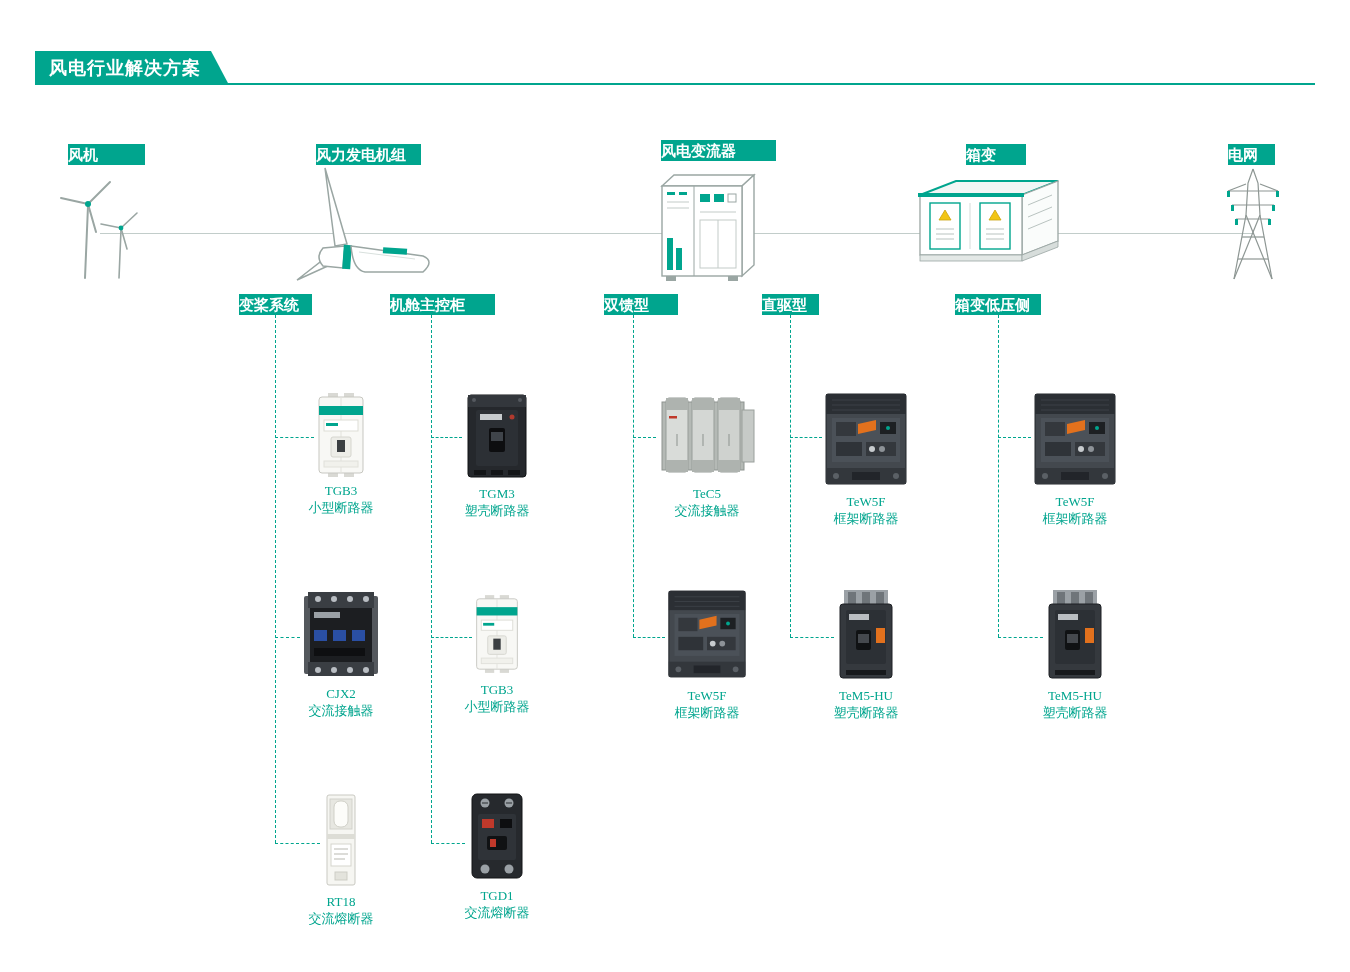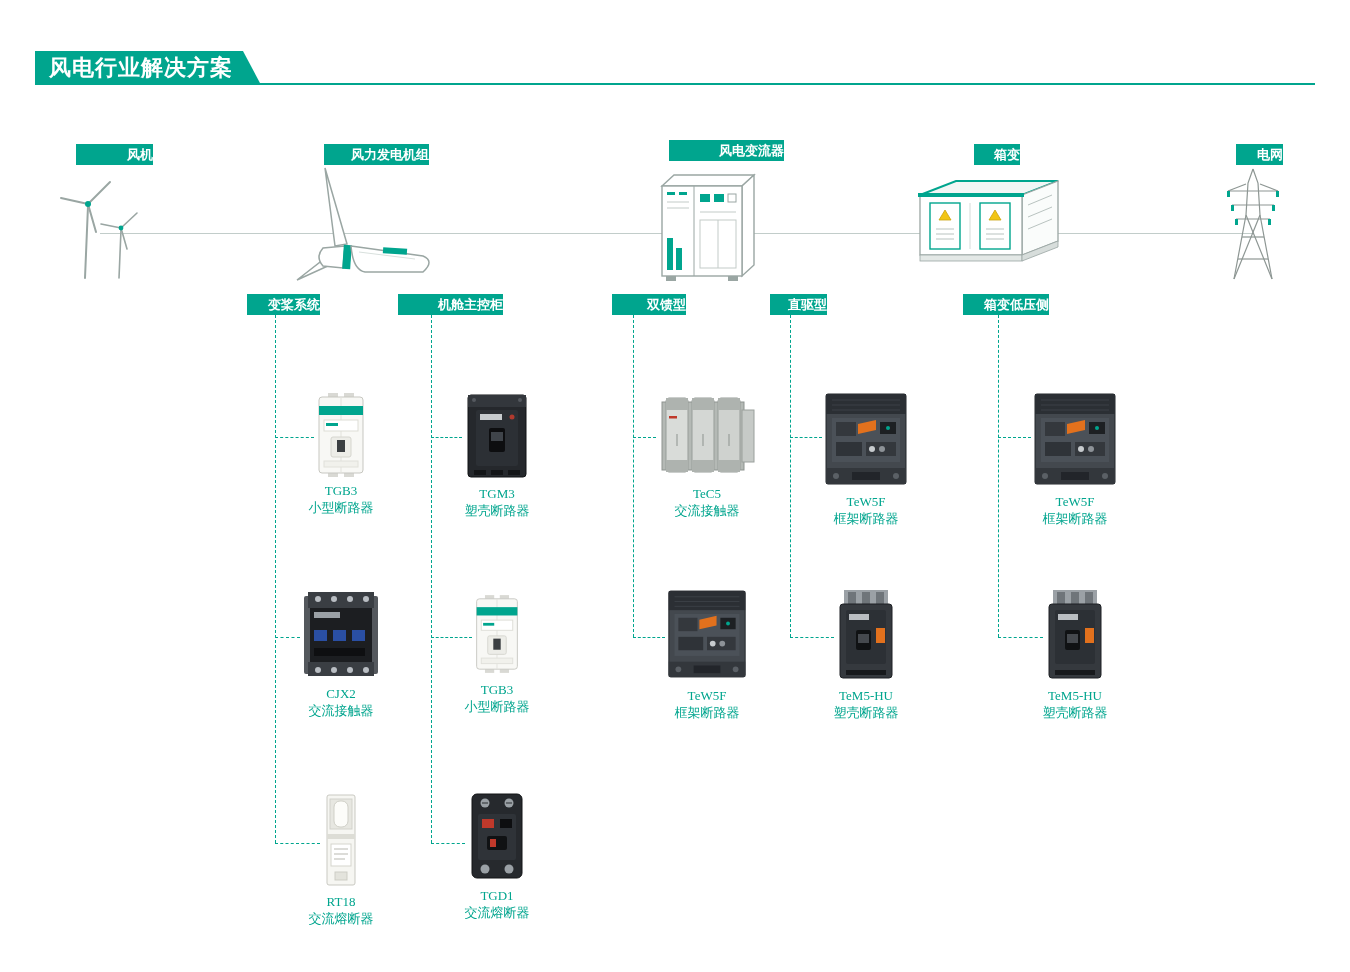--- a/index.html
+++ b/index.html
@@ -4,32 +4,32 @@
 <style>
   * { margin:0; padding:0; box-sizing:border-box; }
   :root { --accent:#00A58E; }
   html,body { width:1350px; height:972px; }
   body {
     position:relative; background:#ffffff; overflow:hidden;
     font-family:"Liberation Sans", sans-serif;
   }
   .title-bar {
     position:absolute; left:35px; top:51px; height:34px;
-    background:var(--accent); color:#fff; font-size:22px; font-weight:bold;
+    background:var(--accent); color:#fff; font-size:18px; font-weight:bold;
     line-height:34px; padding:0 28px 0 14px; letter-spacing:1px;
     clip-path:polygon(0 0, calc(100% - 18px) 0, 100% 100%, 0 100%);
   }
   .title-line {
     position:absolute; left:35px; top:83px; width:1280px; height:2px;
     background:var(--accent);
   }
   .badge {
     position:absolute; height:21px; line-height:21px;
-    background:var(--accent); color:#fff; font-size:13px; font-weight:bold;
-    text-align:right; white-space:nowrap;margin-left:8px;
+    background:var(--accent); color:#fff; font-size:15px; font-weight:bold;
+    text-align:left; white-space:nowrap;
   }
   .chain-line { position:absolute; top:233px; left:100px; width:1152px; height:1px; background:#c2cdca; z-index:0; }
   .illus { position:absolute; z-index:1; }
   .vdash { position:absolute; width:0; border-left:1px dashed var(--accent); }
   .hdash { position:absolute; height:0; border-top:1px dashed var(--accent); }
   .product { position:absolute; width:120px; display:flex; flex-direction:column; align-items:center; }
   .caption {
     margin-top:5px; text-align:center; color:var(--accent);
     font-family:"Liberation Serif", serif; font-size:13px; line-height:17px;
   }
@@ -38,21 +38,21 @@
 <body>
 
 <div class="title-bar">风电行业解决方案</div>
 <div class="title-line"></div>
 
 <div class="chain-line"></div>
 
 <div class="badge" style="left:68px;top:144px;width:77px">风机</div>
 <div class="badge" style="left:316px;top:144px;width:105px">风力发电机组</div>
 <div class="badge" style="left:661px;top:140px;width:115px">风电变流器</div>
-<div class="badge" style="left:966px;top:144px;width:46px">箱变</div>
+<div class="badge" style="left:966px;top:144px;width:60px">箱变</div>
 <div class="badge" style="left:1228px;top:144px;width:47px">电网</div>
 
 <svg class="illus" style="left:58px;top:168px" width="95" height="115" viewBox="0 0 95 115">
   <g stroke="#9aa6a3" stroke-width="2" fill="none" stroke-linecap="round">
     <line x1="30" y1="38" x2="27" y2="110"></line>
     <line x1="30" y1="36" x2="52" y2="14"></line>
     <line x1="30" y1="36" x2="3" y2="30"></line>
     <line x1="30" y1="36" x2="38" y2="64"></line>
   </g>
   <circle cx="30" cy="36" r="3" fill="#00A58E"></circle>

